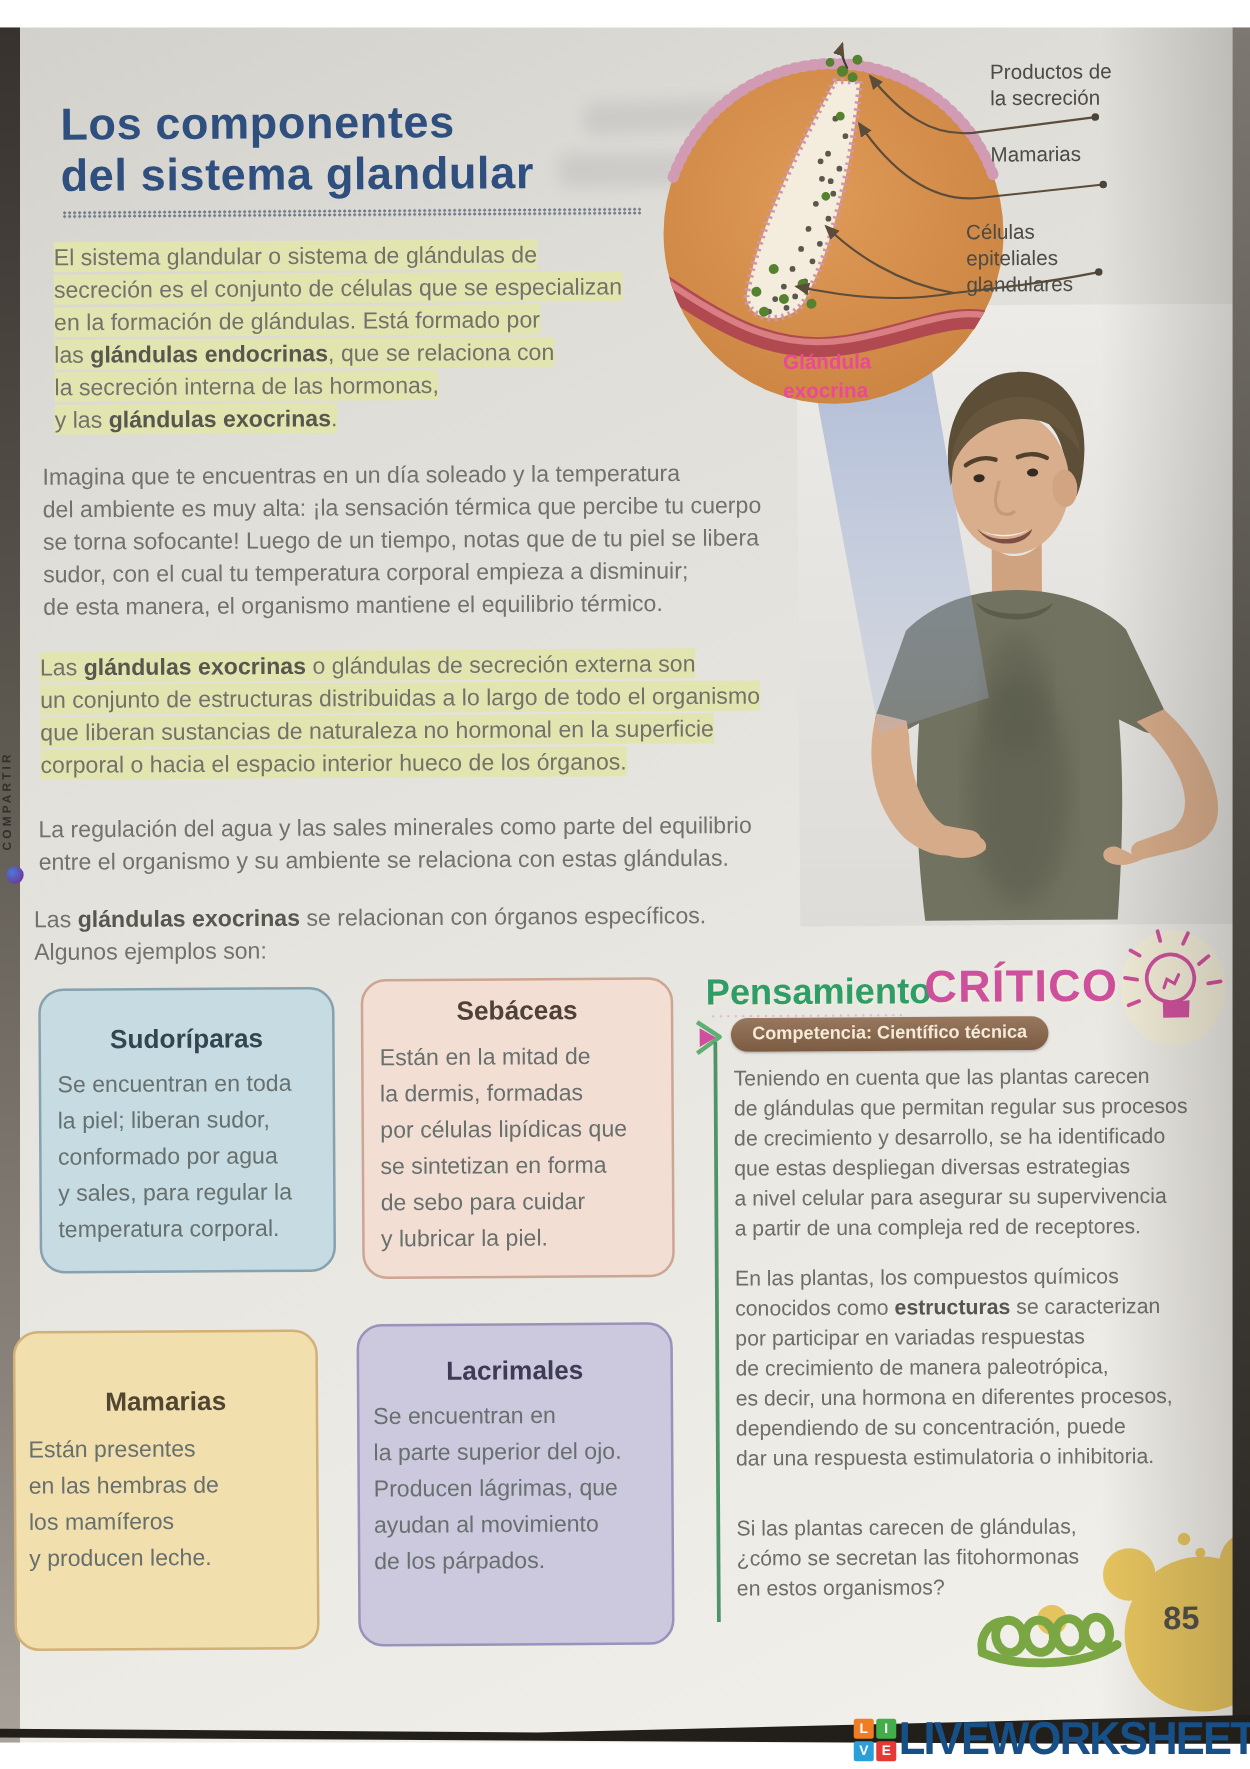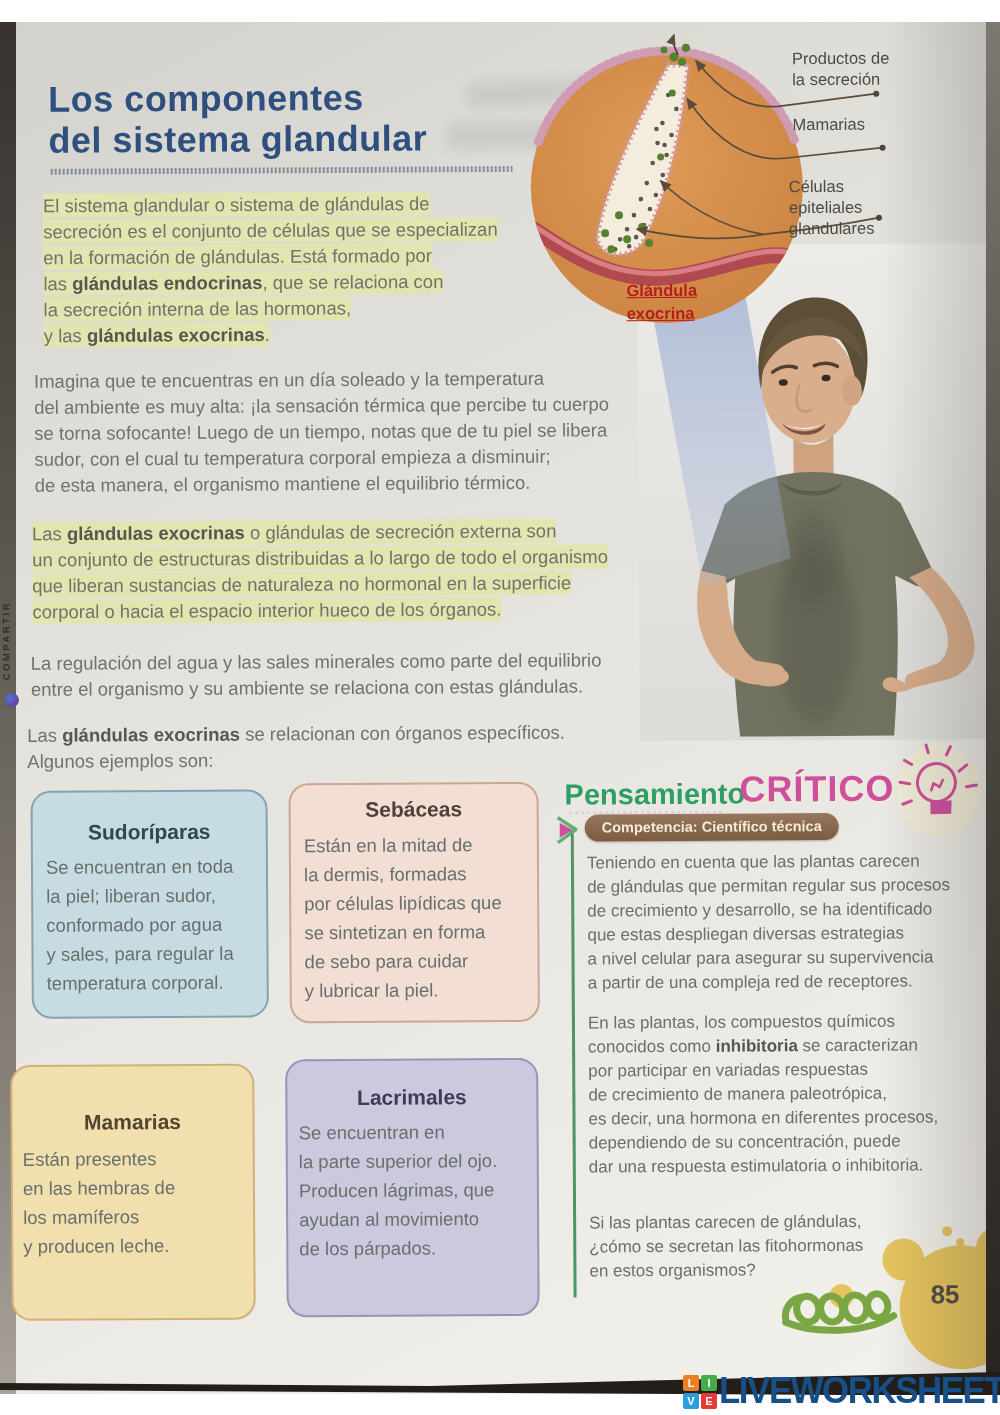--- a/index.html
+++ b/index.html
@@ -35,21 +35,21 @@
   .box2 h3{margin-top:13px;color:#4e4138;}
   .box2 .bt{margin:9px 0 0 13px;}
   .box3{left:8px;top:1062px;width:240px;height:252px;background:var(--c-box3_bg,#f1dfad);border-color:var(--c-box3_border,#d2b077);}
   .box3 h3{margin-top:44px;color:#514631;}
   .box3 .bt{margin:10px 0 0 10px;}
   .box4{left:283px;top:1058px;width:249px;height:254px;background:var(--c-box4_bg,#ccc8de);border-color:var(--c-box4_border,#9a92bb);}
   .box4 h3{margin-top:25px;color:#3e3b57;}
   .box4 .bt{margin:8px 0 0 11px;}
 
   .dlabel{position:absolute;font-size:16.5px;line-height:21px;color:#4d4b43;white-space:pre-line;}
-  .dlabel.bold{font-weight:bold;color:#b91c1c;line-height:23px;text-decoration:underline;}
+  .dlabel.bold{font-weight:bold;color:#ec4899;line-height:23px;}
 
   .crit-green{position:absolute;left:564px;top:779px;font-size:29px;font-weight:bold;color:var(--c-green,#2e9d67);
          text-shadow:1.5px 1.5px 0 #f0ecda;}
   .crit-pink{position:absolute;left:739px;top:770px;font-size:36px;font-weight:bold;letter-spacing:1px;
          color:var(--c-pink,#ce4f9c);text-shadow:2px 2px 0 #f0ecda;}
   .crit-dots{position:absolute;left:567px;top:812px;width:158px;height:3px;
          background-image:radial-gradient(circle,#dfb3cf 1px,transparent 1.2px);background-size:6px 3px;}
   .pill{position:absolute;left:584px;top:815px;height:27px;line-height:27px;padding:0 17px;border-radius:14px;
          background:linear-gradient(180deg,#97775e,#7c5b43);color:var(--c-pill_text,#f4ead7);
          font-size:14.5px;font-weight:bold;box-shadow:0 1px 2px rgba(0,0,0,.25);}
@@ -227,21 +227,21 @@
       <g fill="#4c4438">
         <circle cx="360" cy="58" r="3"></circle>
           <circle cx="366" cy="112" r="3"></circle>
           <circle cx="362" cy="182" r="3"></circle>
       </g>
     </svg>
 
     <div class="dlabel" style="left:796px;top:50px;">Productos de
 la secreción</div>
     <div class="dlabel" style="left:796px;top:116px;">Mamarias</div>
-    <div class="dlabel" style="left:792px;top:178px;">Células
+    <div class="dlabel" style="left:776px;top:178px;">Células
 epiteliales
 glandulares</div>
     <div class="dlabel bold" style="left:629px;top:280px;">Glándula
 exocrina</div>
 
     <div class="box box1">
       <h3>Sudoríparas</h3>
       <div class="bt">Se encuentran en toda
 la piel; liberan sudor,
 conformado por agua
@@ -294,21 +294,21 @@
     <div class="pill">Competencia: Científico técnica</div>
     <div class="vline"></div>
 
     <div class="rp" style="top:852px;">Teniendo en cuenta que las plantas carecen
 de glándulas que permitan regular sus procesos
 de crecimiento y desarrollo, se ha identificado
 que estas despliegan diversas estrategias
 a nivel celular para asegurar su supervivencia
 a partir de una compleja red de receptores.</div>
     <div class="rp" style="top:1012px;"><span>En las plantas, los compuestos químicos
-conocidos como </span><b>inhibitoria</b><span> se caracterizan
+conocidos como </span><b>estructuras</b><span> se caracterizan
 por participar en variadas respuestas
 de crecimiento de manera paleotrópica,
 es decir, una hormona en diferentes procesos,
 dependiendo de su concentración, puede
 dar una respuesta estimulatoria o inhibitoria.</span></div>
     <div class="rp" style="top:1212px;">Si las plantas carecen de glándulas,
 ¿cómo se secretan las fitohormonas
 en estos organismos?</div>
 
     <svg style="left:812px;top:1218px;" width="200" height="150" viewBox="0 0 200 150">

